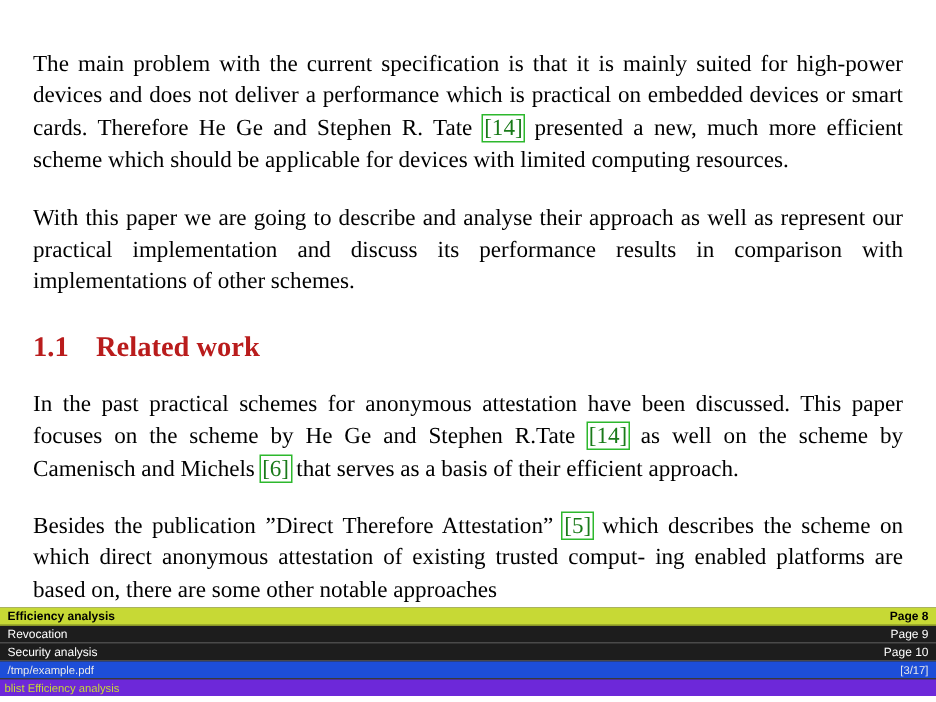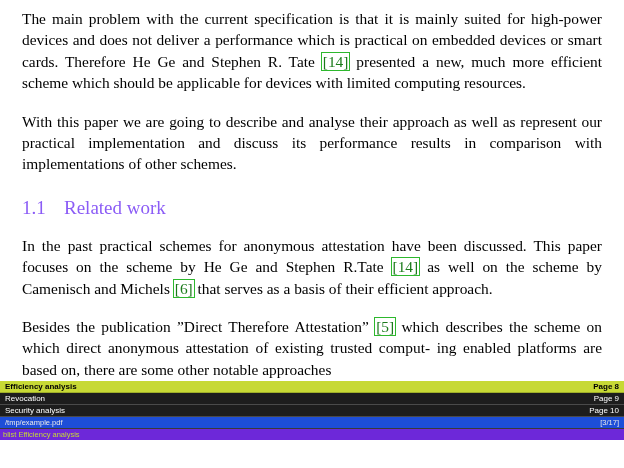--- a/index.html
+++ b/index.html
@@ -11,20 +11,21 @@
     height: 468px;
     background: #ffffff;
     font-family: "Liberation Serif", serif;
     overflow: hidden;
   }
   .page {
     position: relative;
     width: 624px;
     height: 439px;
     box-sizing: border-box;
+    margin-top: 24px;
   }
   .content {
     position: absolute;
     left: 0;
     top: 0;
     width: 624px;
     height: 410px;
     padding: 8px 22px 0 22px;
     box-sizing: border-box;
     overflow: hidden;
@@ -35,23 +36,23 @@
     margin: 0 0 17px 0;
     text-align: justify;
     color: #000000;
     font-family: "Liberation Serif", serif;
   }
   p.para.last {
     margin-bottom: 0;
   }
   h2.section {
     font-size: 19px;
-    font-weight: normal;
+    font-weight: bold;
     margin: 22px 0 16px 0;
-    color: #8b5cf6;
+    color: #b91c1c;
     font-family: "Liberation Serif", serif;
   }
   h2.section .num {
     display: inline-block;
     width: 42px;
   }
   .cite-box {
     color: #1a7a1a;
     outline: 1px solid #2db82d;
     padding: 0 1px;

